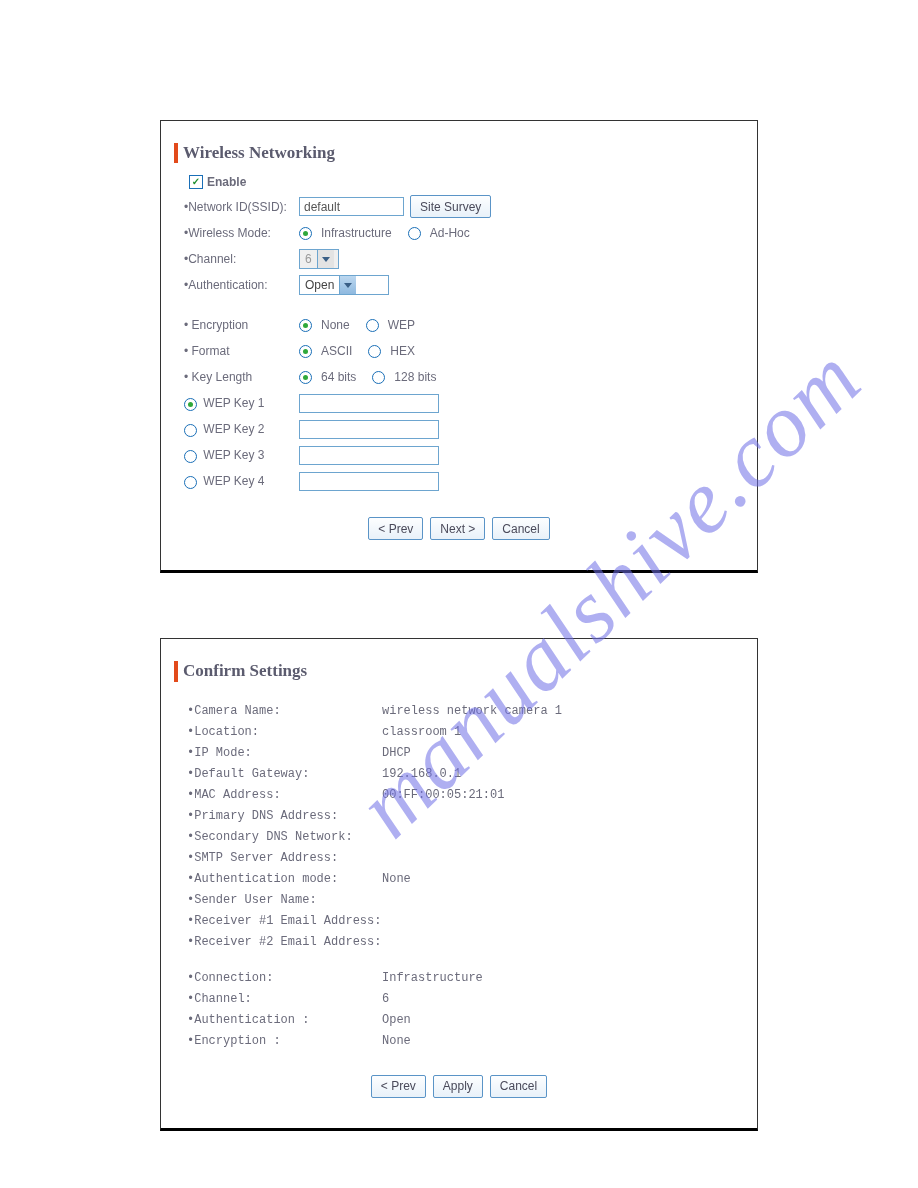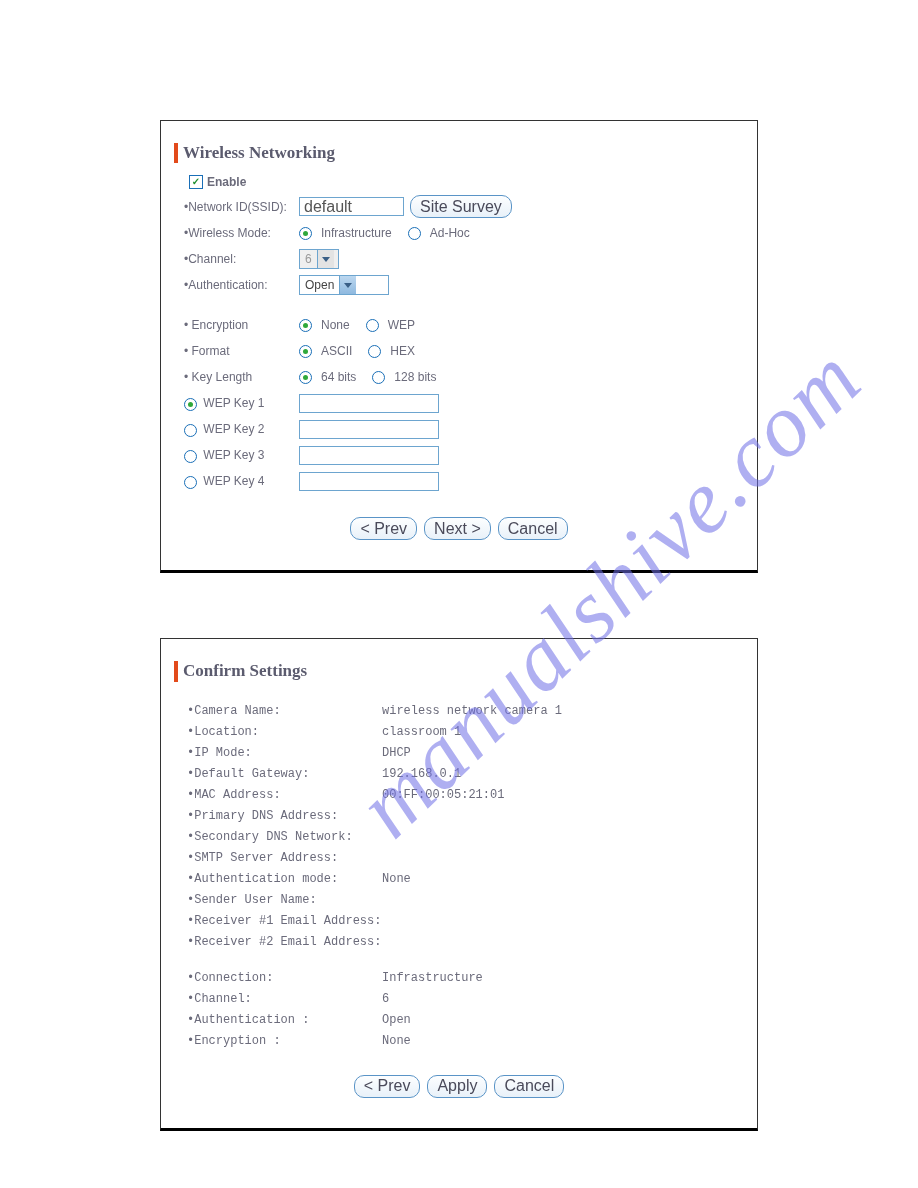--- a/index.html
+++ b/index.html
@@ -102,34 +102,34 @@
     background: #2fa83b;
     border-radius: 50%;
     display: block;
   }
   .radio-lbl { margin-right: 10px; }
   .txt-input {
     border: 1px solid #6da5cf;
     background: #fff;
     height: 19px;
     padding: 0 4px;
-    font-size: 16px;
+    font-size: 12px;
     color: #555;
     box-sizing: border-box;
   }
   .w-ssid { width: 105px; }
   .w-key { width: 140px; }
   .btn {
     border: 1px solid #5a94c7;
     background: linear-gradient(#fdfeff, #e8f1f9);
     height: 21px;
     padding: 0 9px;
-    font-size: 16px;
+    font-size: 12px;
     color: #4a4a5a;
-    border-radius: 10px;
+    border-radius: 2px;
     display: inline-flex;
     align-items: center;
     cursor: pointer;
   }
   .select {
     border: 1px solid #6da5cf;
     background: #fff;
     height: 20px;
     font-size: 12px;
     color: #444;

